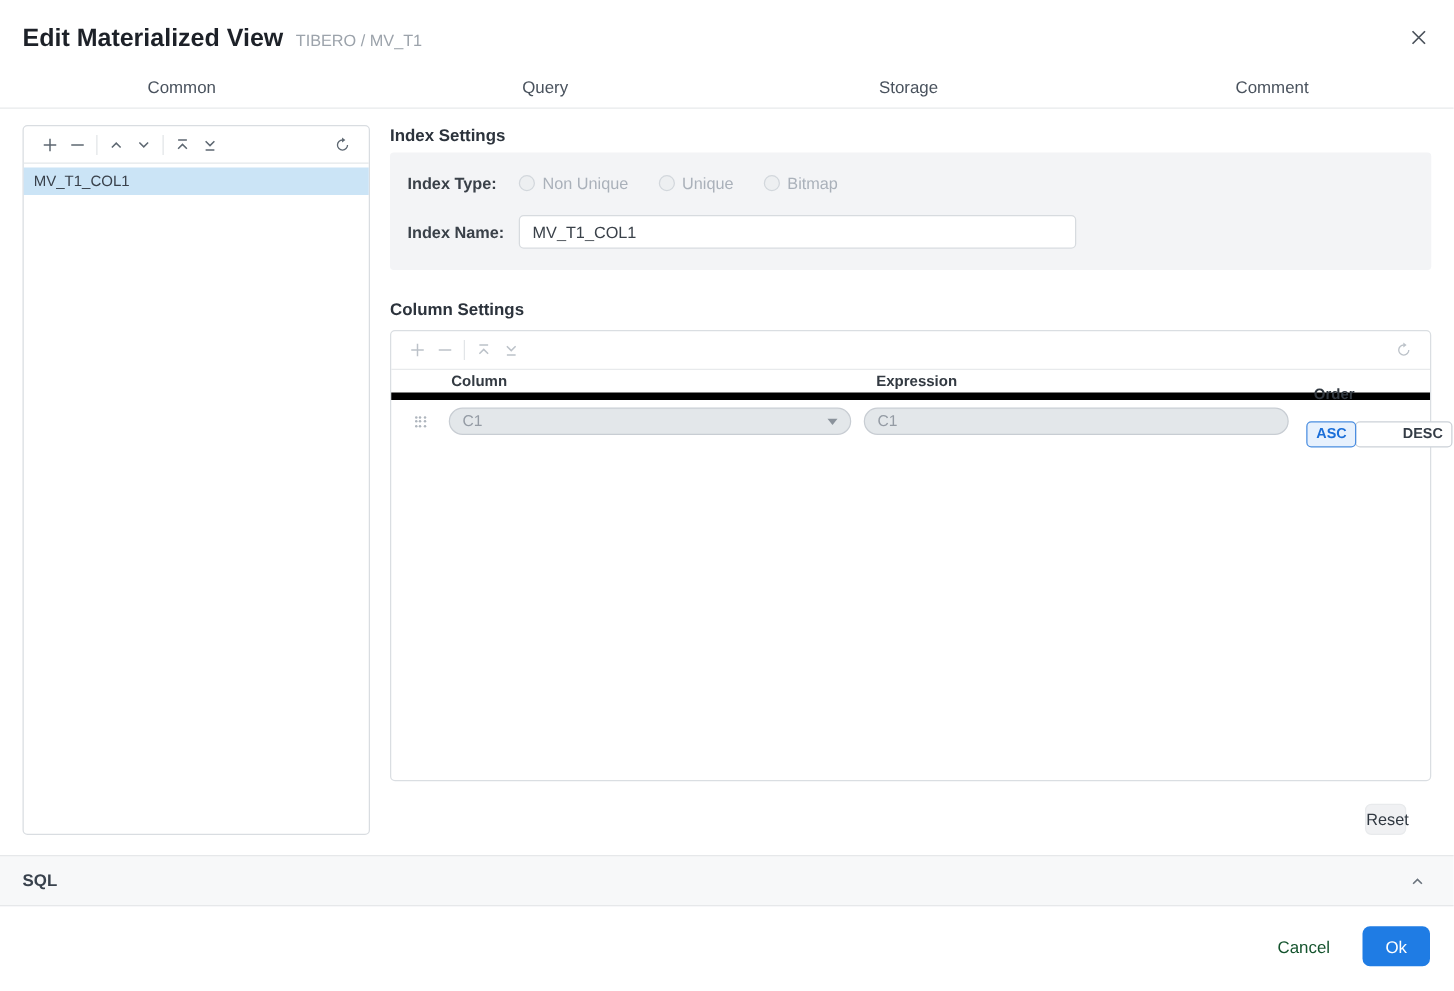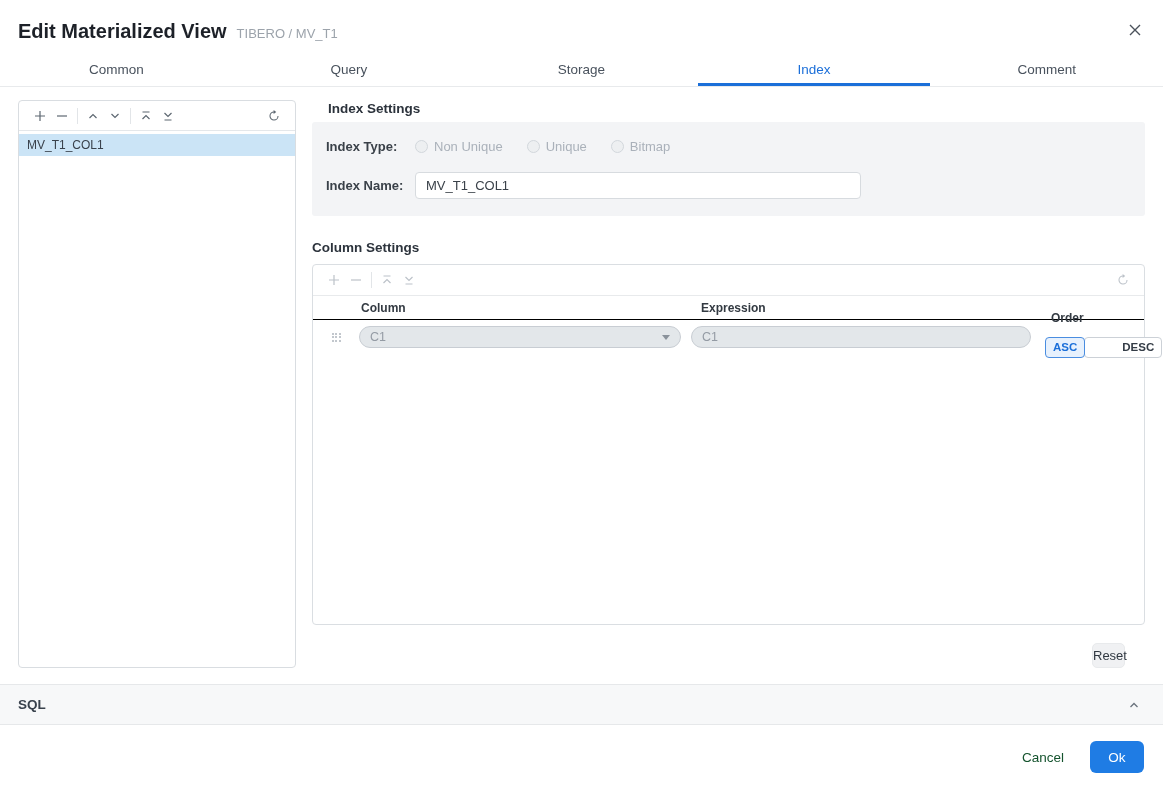--- a/index.html
+++ b/index.html
@@ -35,21 +35,21 @@
   .tb-btn { width: 22px; height: 22px; display: flex; align-items: center; justify-content: center;
     background: none; border: none; color: inherit; cursor: pointer; padding: 0; }
   .tb-sep { width: 1px; height: 16px; background: #e2e5e8; margin: 0 4px; }
   .tb-spacer { flex: 1 1 auto; }
   .lp-list { padding-top: 3px; }
   .lp-item { height: 22px; line-height: 22px; padding: 0 8px; font-size: 12px; color: #39414b; cursor: pointer; }
   .lp-item.selected { background: #cbe4f6; }
 
   
   .section-heading { position: absolute; font-size: 13.5px; font-weight: 600; color: #2c333c; }
-  #h-index-settings { left: 328px; top: 101px; }
+  #h-index-settings { left: 312px; top: 101px; }
   #h-column-settings { left: 312px; top: 240px; }
 
   .is-panel { position: absolute; left: 312px; top: 122px; width: 833px; height: 94px;
     background: #f3f4f6; border-radius: 3px; }
   .is-row { position: absolute; left: 14px; display: flex; align-items: center; }
   .is-row-type { top: 13px; height: 22px; }
   .is-row-name { top: 50px; height: 27px; }
   .field-label { width: 89px; font-size: 13px; font-weight: bold; color: #3a4149; }
   .radio-group { display: flex; align-items: center; gap: 24px; }
   .radio-opt { display: flex; align-items: center; gap: 6px; cursor: default; }
@@ -59,21 +59,21 @@
   .text-input { width: 446px; height: 27px; border: 1px solid #d7dbdf; border-radius: 4px;
     background: #fff; padding: 0 10px; font-size: 13px; color: #3a4149;
     font-family: "Liberation Sans", sans-serif; outline: none; }
 
   
   .cs-panel { position: absolute; left: 312px; top: 264px; width: 833px; height: 361px;
     border: 1px solid #dadee2; border-radius: 4px; background: #fff; }
   .cs-toolbar { height: 31px; display: flex; align-items: center; padding: 0 10px;
     border-bottom: 1px solid #e8eaec; color: #bcc2c9; }
   .cs-header { height: 24px; display: flex; align-items: center;
-    border-bottom: 1px solid #000000; font-size: 12px; font-weight: bold; color: #333a42; }
+    border-bottom: 6px solid #000000; font-size: 12px; font-weight: bold; color: #333a42; }
   .cell-handle { width: 46px; flex: 0 0 auto; display: flex; justify-content: center; }
   .cell-column { width: 332px; flex: 0 0 auto; }
   .cell-expression { flex: 1 1 auto; padding-right: 14px; }
   .cell-order { width: 99px; flex: 0 0 auto; margin-top: 20px; }
   .cs-header .cell-column { padding-left: 2px; }
   .cs-header .cell-expression { padding-left: 10px; }
   .cs-header .cell-order { padding-left: 6px; }
   .cs-row { height: 34px; display: flex; align-items: center; }
   .drag-handle { display: grid; grid-template-columns: repeat(3, 2px); grid-gap: 1.5px; cursor: grab; }
   .drag-handle i { width: 2px; height: 2px; border-radius: 50%; background: #aeb5bd; }
@@ -128,21 +128,20 @@
       <svg width="14" height="14" viewBox="0 0 14 14">
           <path d="M2 2 L12 12 M12 2 L2 12" stroke="currentColor" stroke-width="1.4" fill="none"></path>
         </svg>
     </span>
   </button>
 
   <div class="tabbar">
     <div class="tab">Common</div>
     <div class="tab">Query</div>
     <div class="tab">Storage</div>
-    <div class="tab active">Index</div>
     <div class="tab">Comment</div>
   </div>
 
   <div class="left-panel">
     <div class="lp-toolbar">
       <button class="tb-btn">
         <span>
           <svg width="14" height="14" viewBox="0 0 14 14">
               <path d="M7 2 V12 M2 7 H12" stroke="currentColor" stroke-width="1.2" fill="none"></path>
             </svg>

